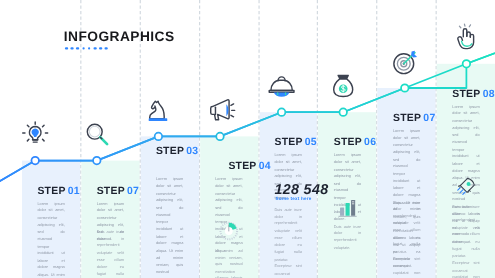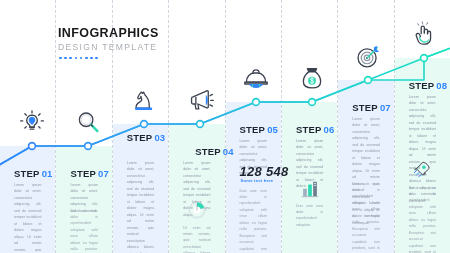--- a/index.html
+++ b/index.html
@@ -57,21 +57,21 @@
     width: 450px; height: 253px;
     display: flex;
     z-index: 5;
   }
   .card {
     position: relative;
     flex: 1 1 0;
     border-left: 1px dashed #cfd6dd;
     padding: 0 7px;
   }
-  .card:first-child { border-left: none; }
+  .card:first-child { border-left: none; margin-left: 20px; }
   .card .tint {
     position: absolute;
     left: 0; right: 0; bottom: 0;
     z-index: 0;
   }
   .card-inner {
     position: relative;
     z-index: 2;
     height: 100%;
   }
@@ -146,21 +146,20 @@
     transform: translate(-50%, -100%);
   }
 </style>
 </head>
 <body>
 
 <div id="root">
 
   <div class="title-block">
     <div class="title-main">INFOGRAPHICS</div>
-    <div class="title-sub">DESIGN TEMPLATE</div>
     <div class="title-dots" id="title-dots">
         <i style="background: rgb(47, 134, 255);"></i>
         <i style="background: rgb(47, 134, 255);"></i>
         <i style="background: rgb(47, 134, 255);"></i>
         <i style="background: rgb(47, 134, 255);"></i>
         <i style="background: rgb(47, 134, 255);"></i>
         <i style="background: rgb(47, 134, 255);"></i>
         <i style="background: rgb(47, 134, 255);"></i>
         <i style="background: rgb(47, 134, 255);"></i>
       </div>

